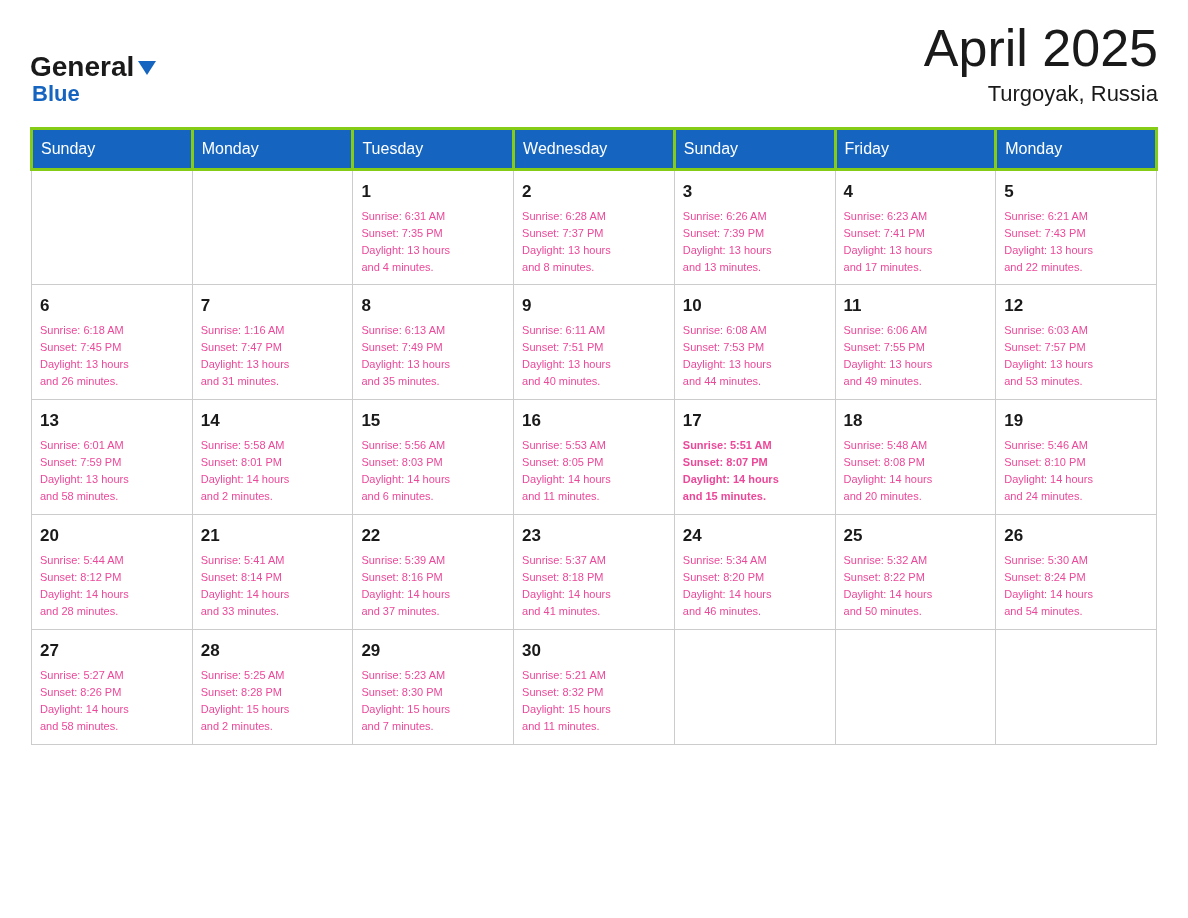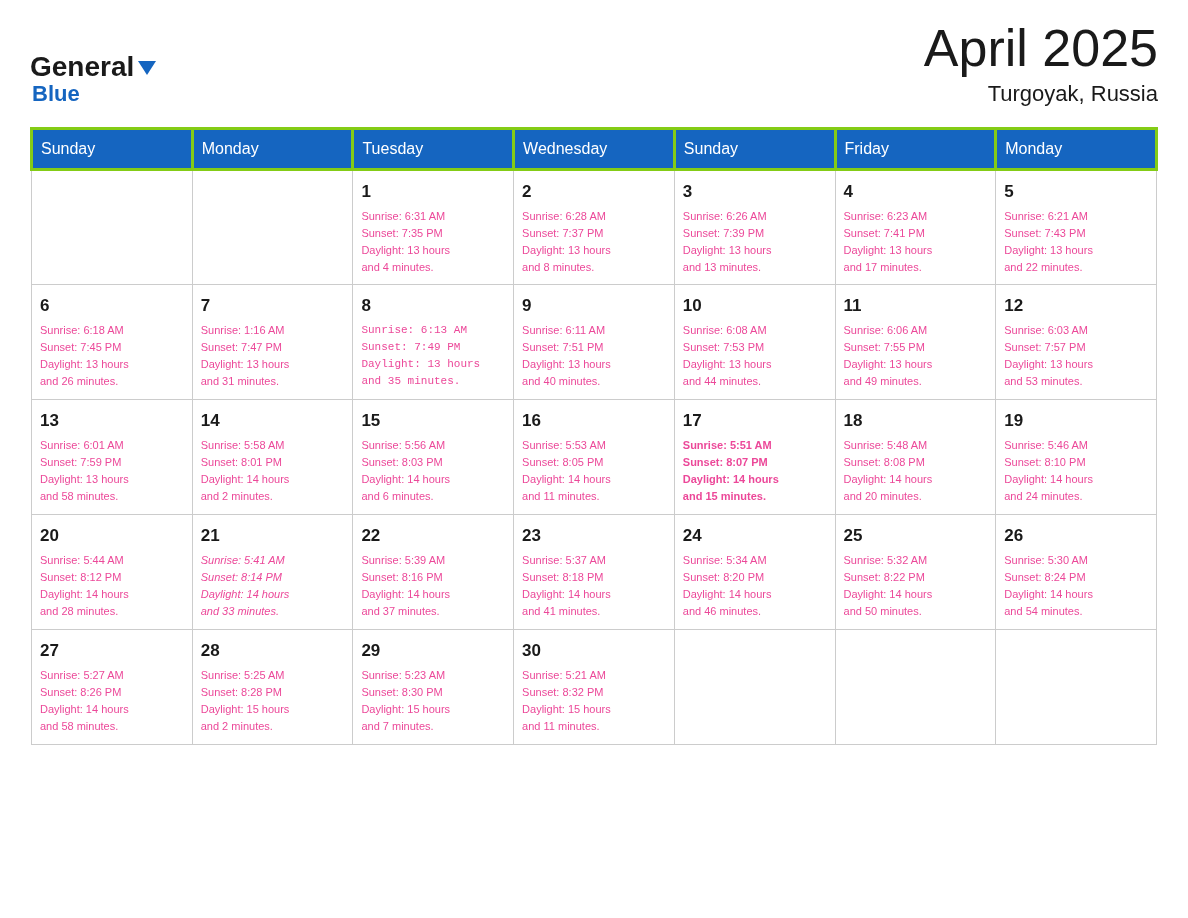--- a/index.html
+++ b/index.html
@@ -160,21 +160,21 @@
         </td>
         <td>
           <span class="day-number">7</span>
           <div class="day-info" style="white-space: pre-line;">Sunrise: 1:16 AM
 Sunset: 7:47 PM
 Daylight: 13 hours
 and 31 minutes.</div>
         </td>
         <td>
           <span class="day-number">8</span>
-          <div class="day-info" style="white-space: pre-line; font-family: Liberation Mono, monospace;">Sunrise: 6:13 AM
+          <div class="day-info" style="white-space: pre-line;">Sunrise: 6:13 AM
 Sunset: 7:49 PM
 Daylight: 13 hours
 and 35 minutes.</div>
         </td>
         <td>
           <span class="day-number">9</span>
           <div class="day-info" style="white-space: pre-line;">Sunrise: 6:11 AM
 Sunset: 7:51 PM
 Daylight: 13 hours
 and 40 minutes.</div>
@@ -255,21 +255,21 @@
       <tr>
         <td>
           <span class="day-number">20</span>
           <div class="day-info" style="white-space: pre-line;">Sunrise: 5:44 AM
 Sunset: 8:12 PM
 Daylight: 14 hours
 and 28 minutes.</div>
         </td>
         <td>
           <span class="day-number">21</span>
-          <div class="day-info" style="white-space: pre-line; font-style: italic;">Sunrise: 5:41 AM
+          <div class="day-info" style="white-space: pre-line;">Sunrise: 5:41 AM
 Sunset: 8:14 PM
 Daylight: 14 hours
 and 33 minutes.</div>
         </td>
         <td>
           <span class="day-number">22</span>
           <div class="day-info" style="white-space: pre-line;">Sunrise: 5:39 AM
 Sunset: 8:16 PM
 Daylight: 14 hours
 and 37 minutes.</div>

